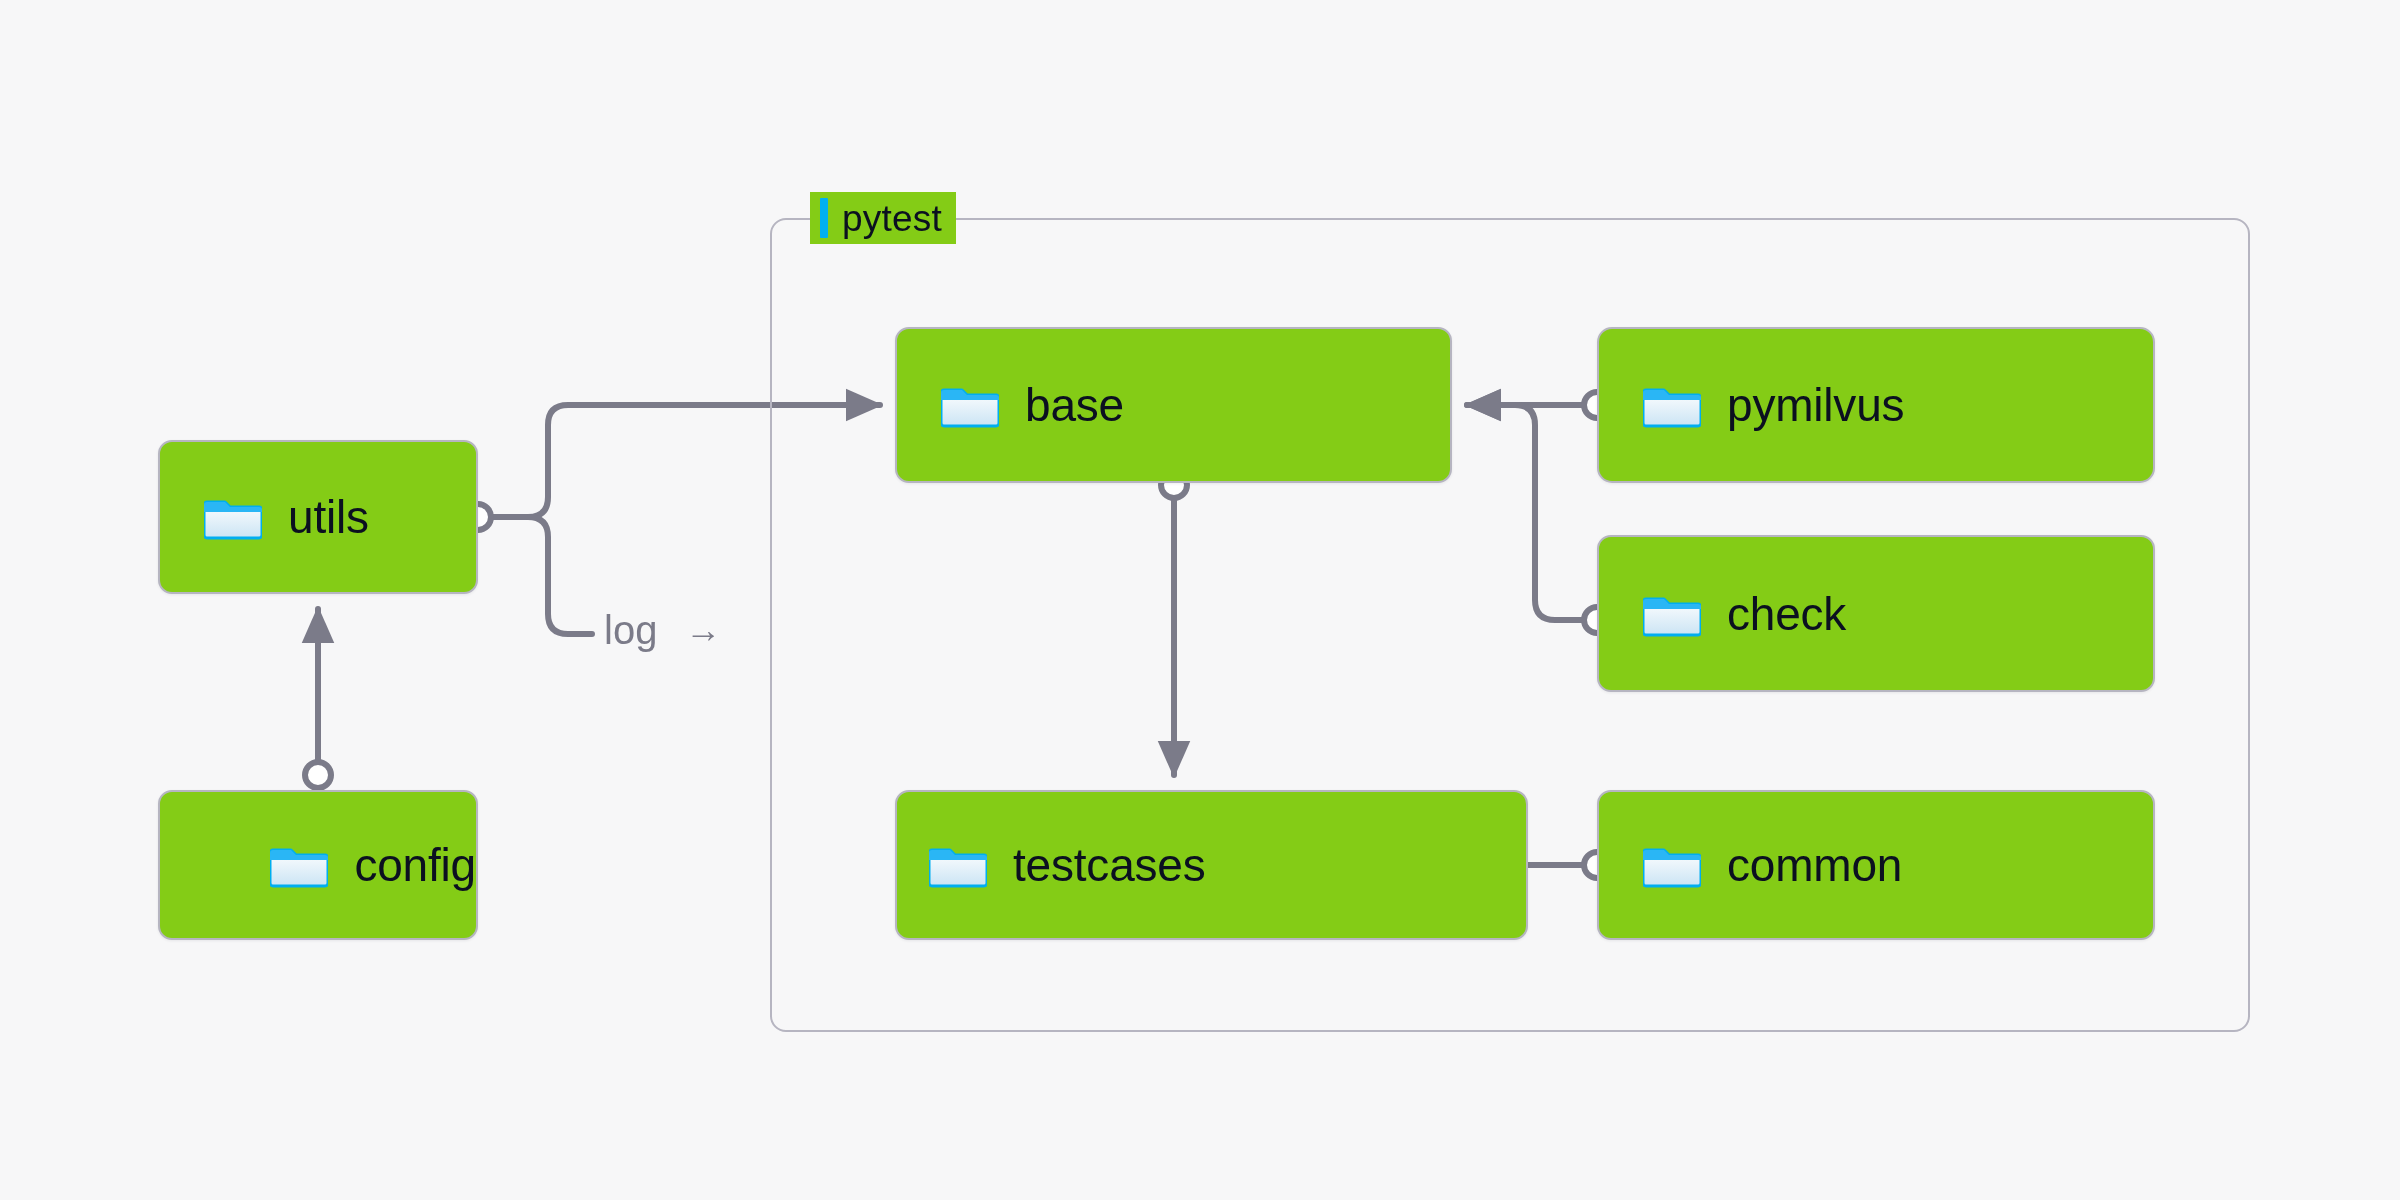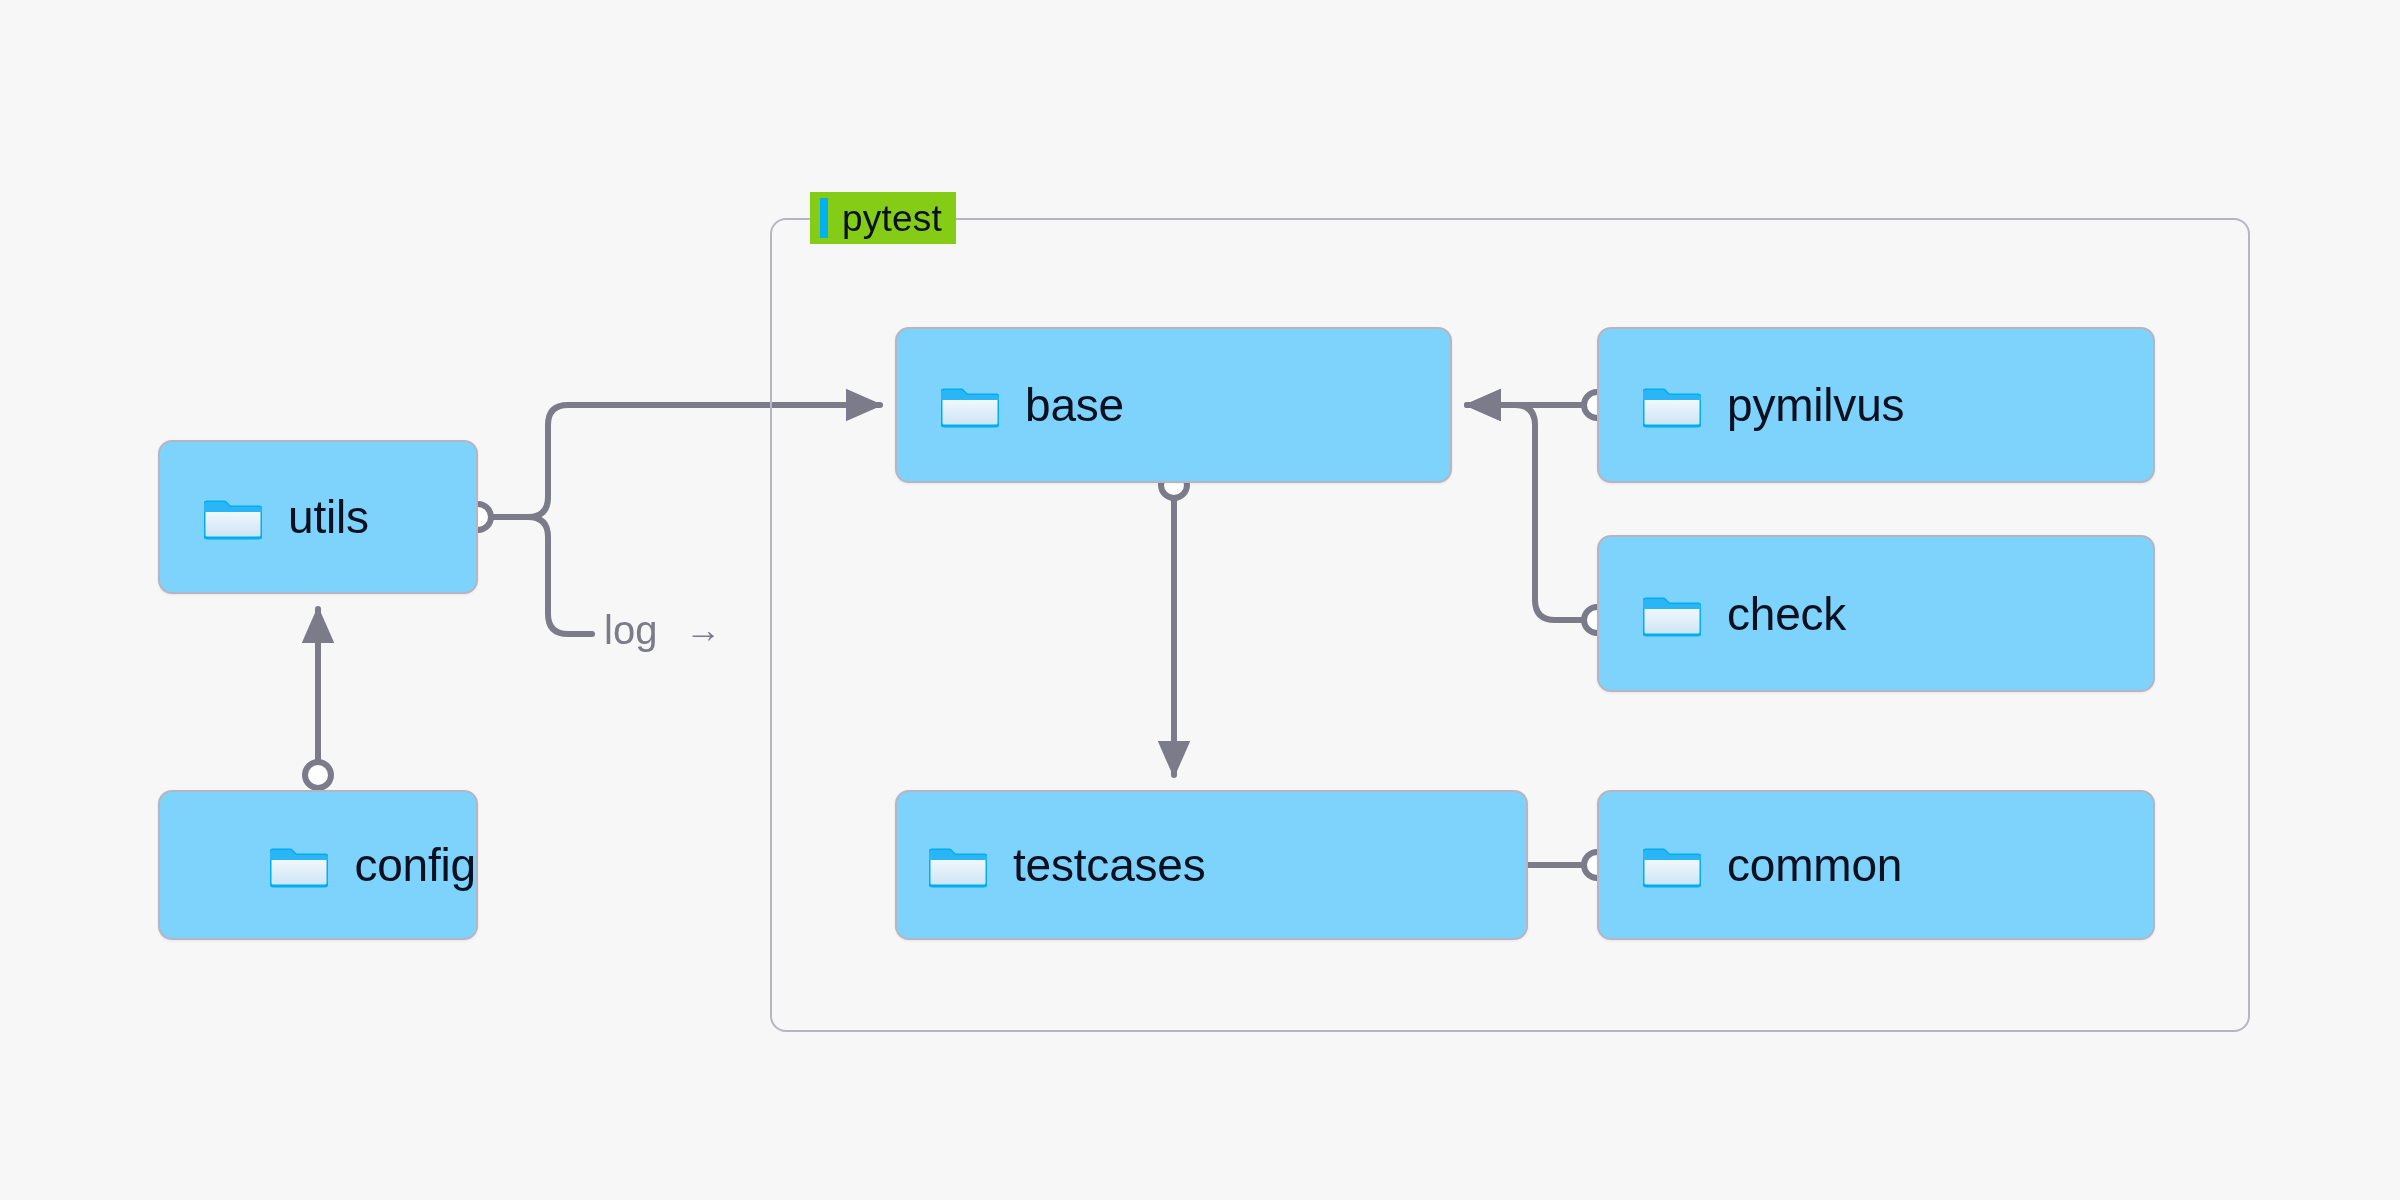--- a/index.html
+++ b/index.html
@@ -62,21 +62,21 @@
     color: #0b1020;
     line-height: 1;
     letter-spacing: .2px;
     white-space: nowrap;
   }
 
   
   .node {
     position: absolute;
     box-sizing: border-box;
-    background: #7dd3fc;
+    background: #84cc16;
     border: 2px solid #b6b5c1;
     border-radius: 14px;
     display: flex;
     align-items: center;
     gap: 26px;
     padding-left: 44px;
     box-shadow: 0 1px 3px rgba(16, 20, 40, .07);
   }
   .node-label {
     font-size: 46px;
@@ -184,21 +184,21 @@
   </div>
 
   <div class="node" style="left:895px; top:790px; width:633px; height:150px;padding-left:32px;">
     <svg class="folder-icon" viewBox="0 0 58 48">
       <path d="M3 9 h18 l5 5 h29 a3 3 0 0 1 3 3 v25 a3 3 0 0 1 -3 3 h-52 a3 3 0 0 1 -3 -3 v-30 a3 3 0 0 1 3 -3 z" fill="url(#folderGrad)" stroke="#00aeef" stroke-width="3" stroke-linejoin="round"></path>
       <path d="M3 9 h18 l5 5 h29 a3 3 0 0 1 3 3 v2 h-58 v-7 a3 3 0 0 1 3 -3 z" fill="#2ab6f5"></path>
     </svg>
     <span class="node-label">testcases</span>
   </div>
 
-  <div class="node" style="left:1597px; top:327px; width:558px; height:156px;">
+  <div class="node" style="left:1597px; top:327px; width:558px; height:156px;border-radius:15px;">
     <svg class="folder-icon" viewBox="0 0 58 48">
       <path d="M3 9 h18 l5 5 h29 a3 3 0 0 1 3 3 v25 a3 3 0 0 1 -3 3 h-52 a3 3 0 0 1 -3 -3 v-30 a3 3 0 0 1 3 -3 z" fill="url(#folderGrad)" stroke="#00aeef" stroke-width="3" stroke-linejoin="round"></path>
       <path d="M3 9 h18 l5 5 h29 a3 3 0 0 1 3 3 v2 h-58 v-7 a3 3 0 0 1 3 -3 z" fill="#2ab6f5"></path>
     </svg>
     <span class="node-label">pymilvus</span>
   </div>
 
   <div class="node" style="left:1597px; top:790px; width:558px; height:150px;">
     <svg class="folder-icon" viewBox="0 0 58 48">
       <path d="M3 9 h18 l5 5 h29 a3 3 0 0 1 3 3 v25 a3 3 0 0 1 -3 3 h-52 a3 3 0 0 1 -3 -3 v-30 a3 3 0 0 1 3 -3 z" fill="url(#folderGrad)" stroke="#00aeef" stroke-width="3" stroke-linejoin="round"></path>

